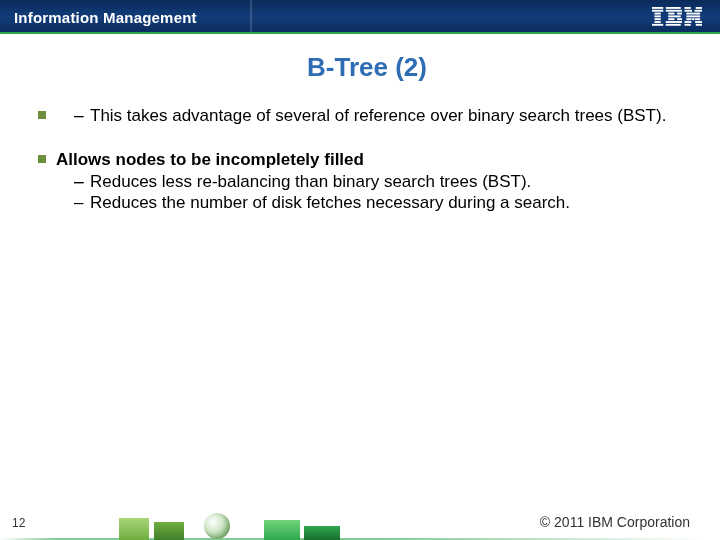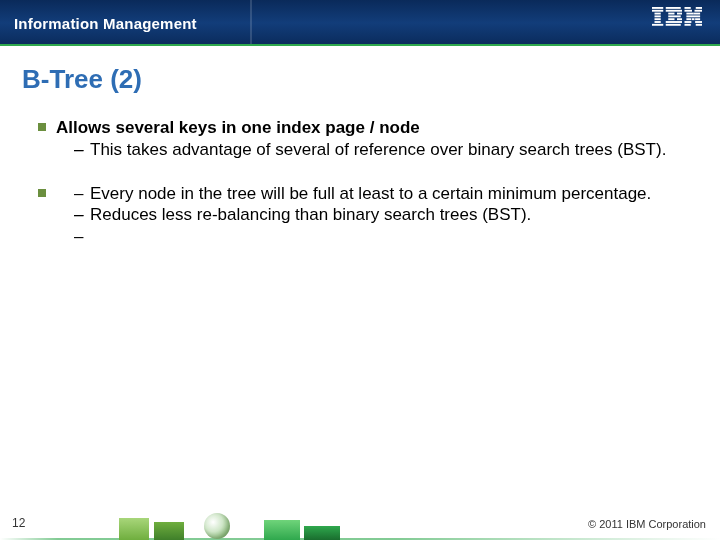--- a/index.html
+++ b/index.html
@@ -1,33 +1,33 @@
 <!DOCTYPE html>
 <html><head>
 <meta charset="utf-8">
 <style>
   * { margin: 0; padding: 0; box-sizing: border-box; }
   html, body { width: 720px; height: 540px; font-family: Arial, Helvetica, sans-serif; background: #fff; overflow: hidden; }
   .slide { width: 720px; height: 540px; position: relative; }
-  .header { height: 46px; width: 100%; background: linear-gradient(to bottom, #0a2a5a 0%, #123d7a 50%, #0a2a5a 100%); position: relative; display: flex; align-items: center; }
+  .header { height: 34px; width: 100%; background: linear-gradient(to bottom, #0a2a5a 0%, #123d7a 50%, #0a2a5a 100%); position: relative; display: flex; align-items: center; }
   .header-title { color: #fff; font-size: 15px; font-weight: bold; margin-left: 14px; letter-spacing: 0.2px; }
   .header-div { position: absolute; left: 250px; top: 0; bottom: 0; width: 2px; background: rgba(255,255,255,0.15); }
   .header-line { position: absolute; left: 0; right: 0; bottom: 0; height: 2px; background: #2fa84d; }
   .logo { position: absolute; right: 18px; top: 6px; height: 22px; display: flex; align-items: center; }
   .logo svg { height: 20px; }
-  .slide-title { color: #2e6db4; font-size: 26px; font-weight: bold; margin: 18px 8px 0 22px; }
+  .slide-title { color: #2e6db4; font-size: 26px; font-weight: bold; margin: 18px 8px 0 22px; text-align: center; }
   .content { margin: 22px 38px 0 38px; color: #000; font-size: 17px; line-height: 1.28; }
   .bullet-top { position: relative; padding-left: 18px; margin-bottom: 22px; }
   .bullet-top .sq { position: absolute; left: 0; top: 6px; width: 8px; height: 8px; background: #6b8f3f; }
   .bullet-top .bt-head { font-weight: bold; }
   .sub { position: relative; padding-left: 34px; }
   .sub .dash { position: absolute; left: 18px; top: 0; color: #000; }
-  .footer { position: absolute; left: 0; right: 0; bottom: 0; height: 30px; }
+  .footer { position: absolute; left: 0; right: 16px; bottom: 0; height: 30px; }
   .page-num { position: absolute; left: 12px; bottom: 10px; font-size: 12px; color: #333; }
-  .copyright { position: absolute; right: 14px; bottom: 10px; font-size: 11px; color: #333; }
+  .copyright { position: absolute; right: 14px; bottom: 10px; font-size: 14px; color: #333; }
   .deco { position: absolute; left: 74px; bottom: 0; height: 28px; width: 340px; }
   .globe { position: absolute; left: 130px; bottom: 1px; width: 26px; height: 26px; border-radius: 50%; background: radial-gradient(circle at 35% 35%, #fff, #cfe6c8 40%, #8fbd7f 70%, #6da05c); box-shadow: inset -2px -2px 4px rgba(0,0,0,0.15); }
   .bar { position: absolute; bottom: 0; height: 22px; }
   .bar1 { left: 45px; width: 30px; background: linear-gradient(to top, #6fae3e, #a8d67a); }
   .bar2 { left: 80px; width: 30px; background: linear-gradient(to top, #3f7f2a, #6fae3e); height: 18px; }
   .bar3 { left: 190px; width: 36px; background: linear-gradient(to top, #2fa84d, #6fd47a); height: 20px; }
   .bar4 { left: 230px; width: 36px; background: linear-gradient(to top, #196d2e, #2fa84d); height: 14px; }
   .baseline { position: absolute; left: 0; right: 0; bottom: 0; height: 2px; background: linear-gradient(to right, rgba(47,168,77,0) 0%, rgba(47,168,77,0.6) 8%, rgba(47,168,77,0.6) 55%, rgba(47,168,77,0) 100%); }
 </style>
 </head>
@@ -77,31 +77,31 @@
     </div>
     <div class="header-line"></div>
   </div>
 
   <div class="slide-title">B-Tree (2)</div>
 
   <div class="content">
 
     <div class="bullet-top">
       <span class="sq"></span>
-      <div class="bt-head">Allows several keys in one index page / node</div>
       <div class="sub"><span class="dash">–</span></div>
       <div class="sub"><span class="dash">–</span><span>This takes advantage of several of reference over binary search trees (BST).</span></div>
     </div>
 
     <div class="bullet-top">
       <span class="sq"></span>
-      <div class="sub"><span class="dash">–</span><span>Every node in the tree will be full at least to a certain minimum percentage.</span></div>
+      <div class="bt-head">Allows nodes to be incompletely filled</div>
+      <div class="sub"><span class="dash">–</span></div>
       <div class="sub"><span class="dash">–</span></div>
       <div class="sub"><span class="dash">–</span><span>Reduces less re-balancing than binary search trees (BST).</span></div>
-      <div class="sub"><span class="dash">–</span></div>
+      <div class="sub"><span class="dash">–</span><span>Reduces the number of disk fetches necessary during a search.</span></div>
     </div>
 
   </div>
 
   <div class="footer">
     <div class="baseline"></div>
     <div class="deco">
       <div class="bar bar1"></div>
       <div class="bar bar2"></div>
       <div class="globe"></div>

